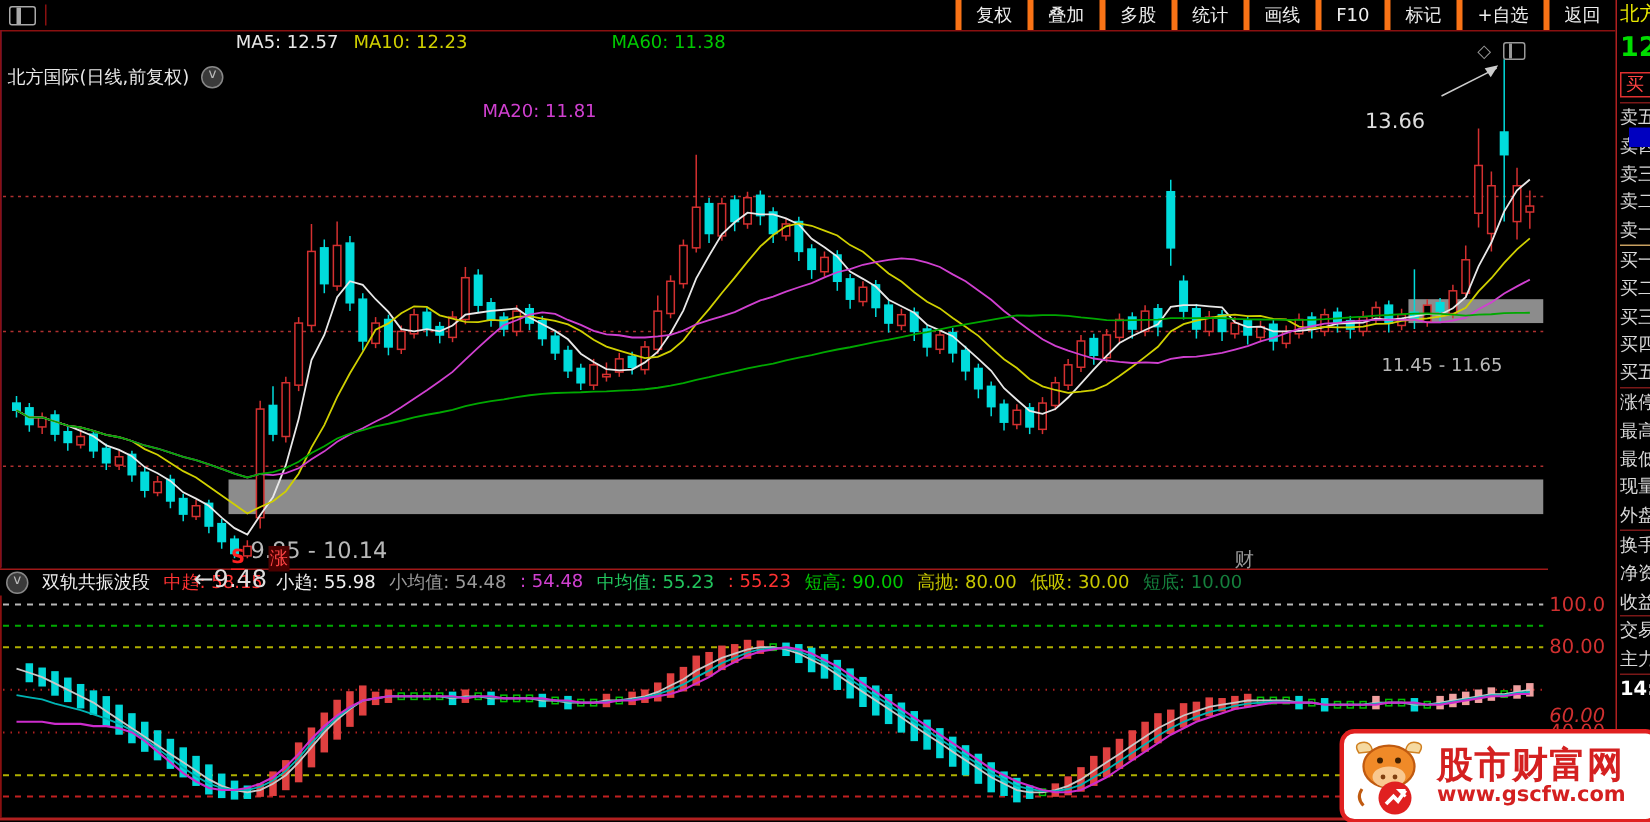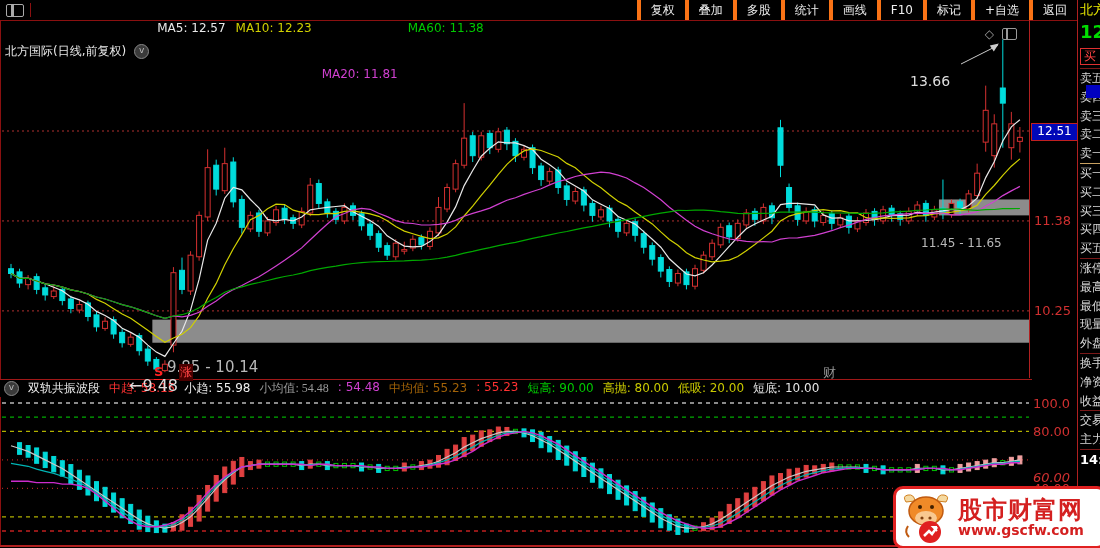--- a/index.html
+++ b/index.html
@@ -357,40 +357,35 @@
     </div>
     <div class="anno lbl-high">13.66</div>
     <div class="anno lbl-zone1">9.85 - 10.14</div>
     <div class="anno lbl-zone2">11.45 - 11.65</div>
     <div class="anno lbl-low">←9.48</div>
     <div class="anno sig-s">S</div>
     <div class="anno sig-up">涨</div>
     <div class="anno watermark">财</div>
   </div>
 
-  <div class="paxis" id="paxis">
-    <div class="ptag" id="price-tag" style="top: 103px;">12.51</div>
-  <div class="plabel" style="top: 192.948px;">11.38</div>
-      <div class="plabel" style="top: 282.896px;">10.25</div>
-    </div>
 
   <div class="indheader">
     <span class="chev-circle">v</span>
     <span style="color:#eee;">双轨共振波段</span>
     <span id="ind-items" style="display:flex;gap:9px;">
         <span style="color: rgb(255, 50, 50);">中趋: 58.15</span>
         <span style="color: rgb(238, 238, 238);">小趋: 55.98</span>
-        <span style="color: rgb(154, 154, 154); font-family: Liberation Serif, serif;">小均值: 54.48</span>
+        <span style="color: rgb(154, 154, 154);">小均值: 54.48</span>
         <span style="color: rgb(208, 64, 208);">: 54.48</span>
-        <span style="color: #a16207;">中均值: 55.23</span>
+        <span style="color: #22c55e;">中均值: 55.23</span>
         <span style="color: rgb(255, 50, 50);">: 55.23</span>
         <span style="color: rgb(0, 200, 0);">短高: 90.00</span>
         <span style="color: rgb(200, 200, 0);">高抛: 80.00</span>
-        <span style="color: rgb(200, 200, 0);">低吸: 20.00</span>
-        <span style="color: #e5e5e5;">短底: 10.00</span>
+        <span style="color: rgb(200, 200, 0);">低吸: 30.00</span>
+        <span style="color: #15803d;">短底: 10.00</span>
       </span>
   </div>
 
   <div class="indpanel">
     <svg id="ind-svg" width="1028" height="149">
         <line x1="1" y1="7" x2="1028" y2="7" stroke="#b8b8b8" stroke-dasharray="4,4" stroke-width="1.3"></line>
         <line x1="1" y1="21.222" x2="1028" y2="21.222" stroke="#00aa00" stroke-dasharray="4,4" stroke-width="1.3"></line>
         <line x1="1" y1="35.444" x2="1028" y2="35.444" stroke="#b0b000" stroke-dasharray="4,4" stroke-width="1.3"></line>
         <line x1="1" y1="63.888" x2="1028" y2="63.888" stroke="#b02020" stroke-dasharray="1,4" stroke-width="1.3"></line>
         <line x1="1" y1="92.332" x2="1028" y2="92.332" stroke="#b02020" stroke-dasharray="1,4" stroke-width="1.3"></line>

